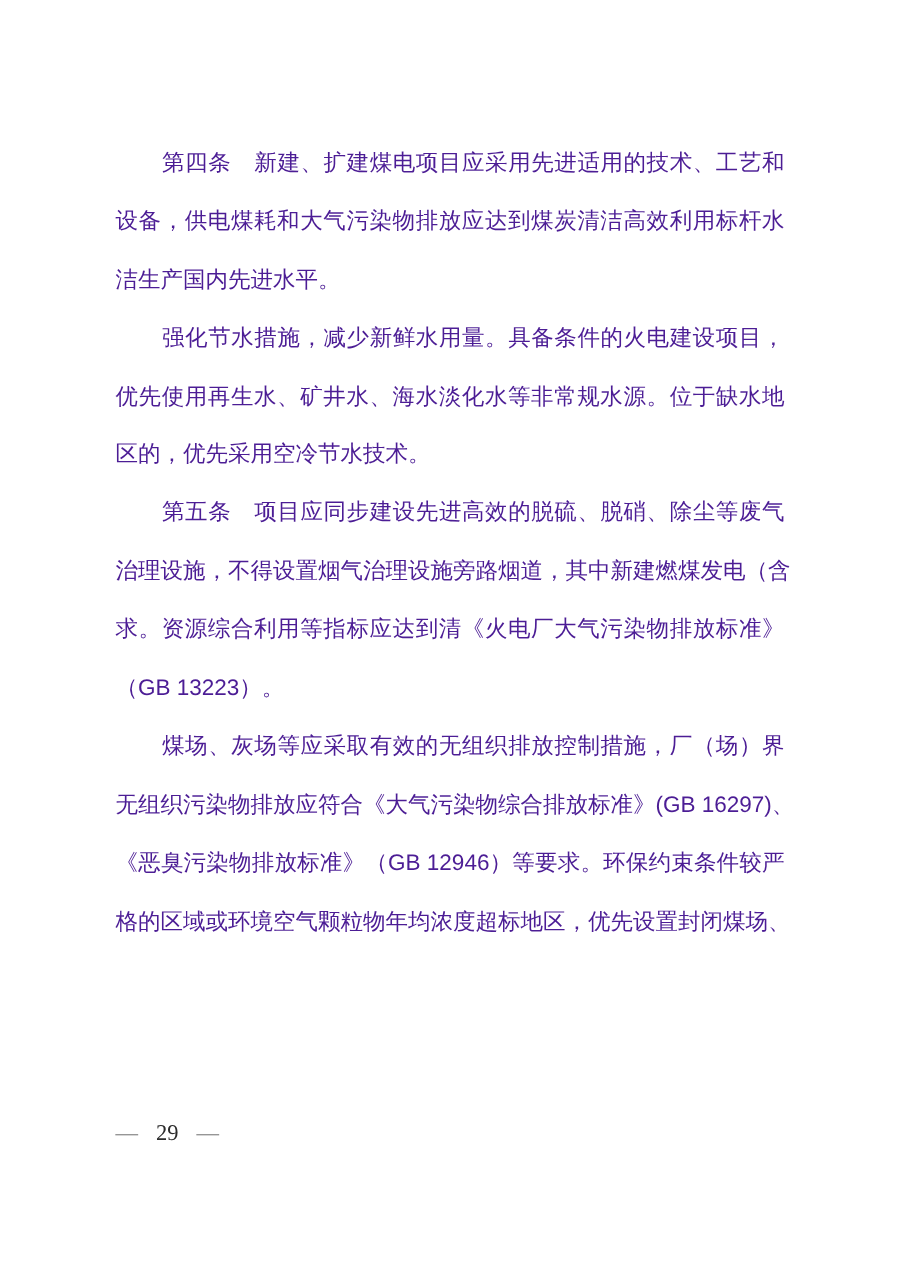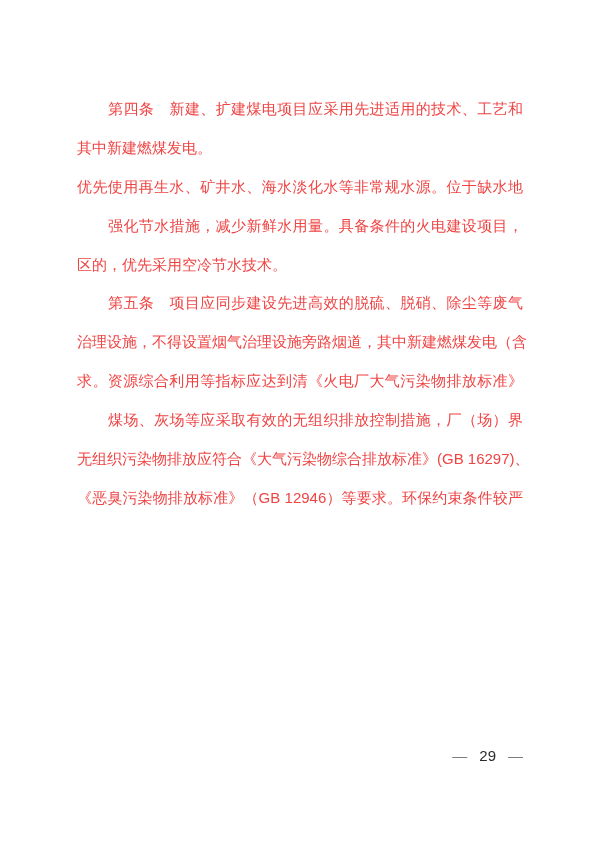--- a/index.html
+++ b/index.html
@@ -13,69 +13,72 @@
     height: 848px;
     background: #ffffff;
     overflow: hidden;
     font-family: "Liberation Sans", sans-serif;
   }
   .doc-text {
     position: absolute;
     left: 77px;
     top: 90px;
     width: 446px;
-    color: #ef4444;
+    color: #4c1d95;
     font-size: 15px;
     line-height: 38.9px;
   }
   .line {
     height: 38.9px;
     white-space: nowrap;
     text-align: justify;
   }
   .line.fill {
     text-align-last: justify;
   }
   .line.indent {
     padding-left: 31px;
   }
   .footer {
     position: absolute;
     left: 77px;
     top: 745px;
     width: 446px;
-    text-align: right;
-    font-family: Liberation Sans, sans-serif;
+    text-align: left;
+    font-family: Liberation Serif, serif;
     font-size: 15px;
     line-height: 22px;
     color: #2b2b2b;
   }
   .footer .dash {
     color: #7d7d7d;
     letter-spacing: 0;
   }
   .footer .pnum {
     margin: 0 12px;
     color: #2b2b2b;
   }
 </style>
 </head>
 <body>
 
 <div class="page">
   <div class="doc-text">
     <div class="line fill indent">第四条　新建、扩建煤电项目应采用先进适用的技术、工艺和</div>
-    <div class="line">其中新建燃煤发电。</div>
+    <div class="line fill">设备，供电煤耗和大气污染物排放应达到煤炭清洁高效利用标杆水</div>
+    <div class="line">洁生产国内先进水平。</div>
+    <div class="line fill indent">强化节水措施，减少新鲜水用量。具备条件的火电建设项目，</div>
     <div class="line fill">优先使用再生水、矿井水、海水淡化水等非常规水源。位于缺水地</div>
-    <div class="line fill indent">强化节水措施，减少新鲜水用量。具备条件的火电建设项目，</div>
     <div class="line">区的，优先采用空冷节水技术。</div>
     <div class="line fill indent">第五条　项目应同步建设先进高效的脱硫、脱硝、除尘等废气</div>
     <div class="line fill">治理设施，不得设置烟气治理设施旁路烟道，其中新建燃煤发电（含</div>
     <div class="line fill">求。资源综合利用等指标应达到清《火电厂大气污染物排放标准》</div>
+    <div class="line">（GB 13223）。</div>
     <div class="line fill indent">煤场、灰场等应采取有效的无组织排放控制措施，厂（场）界</div>
     <div class="line fill">无组织污染物排放应符合《大气污染物综合排放标准》(GB 16297)、</div>
     <div class="line fill">《恶臭污染物排放标准》（GB 12946）等要求。环保约束条件较严</div>
+    <div class="line fill">格的区域或环境空气颗粒物年均浓度超标地区，优先设置封闭煤场、</div>
   </div>
 
   <div class="footer">
     <span class="dash">—</span><span class="pnum">29</span><span class="dash">—</span>
   </div>
 </div>
 
 </body></html>

